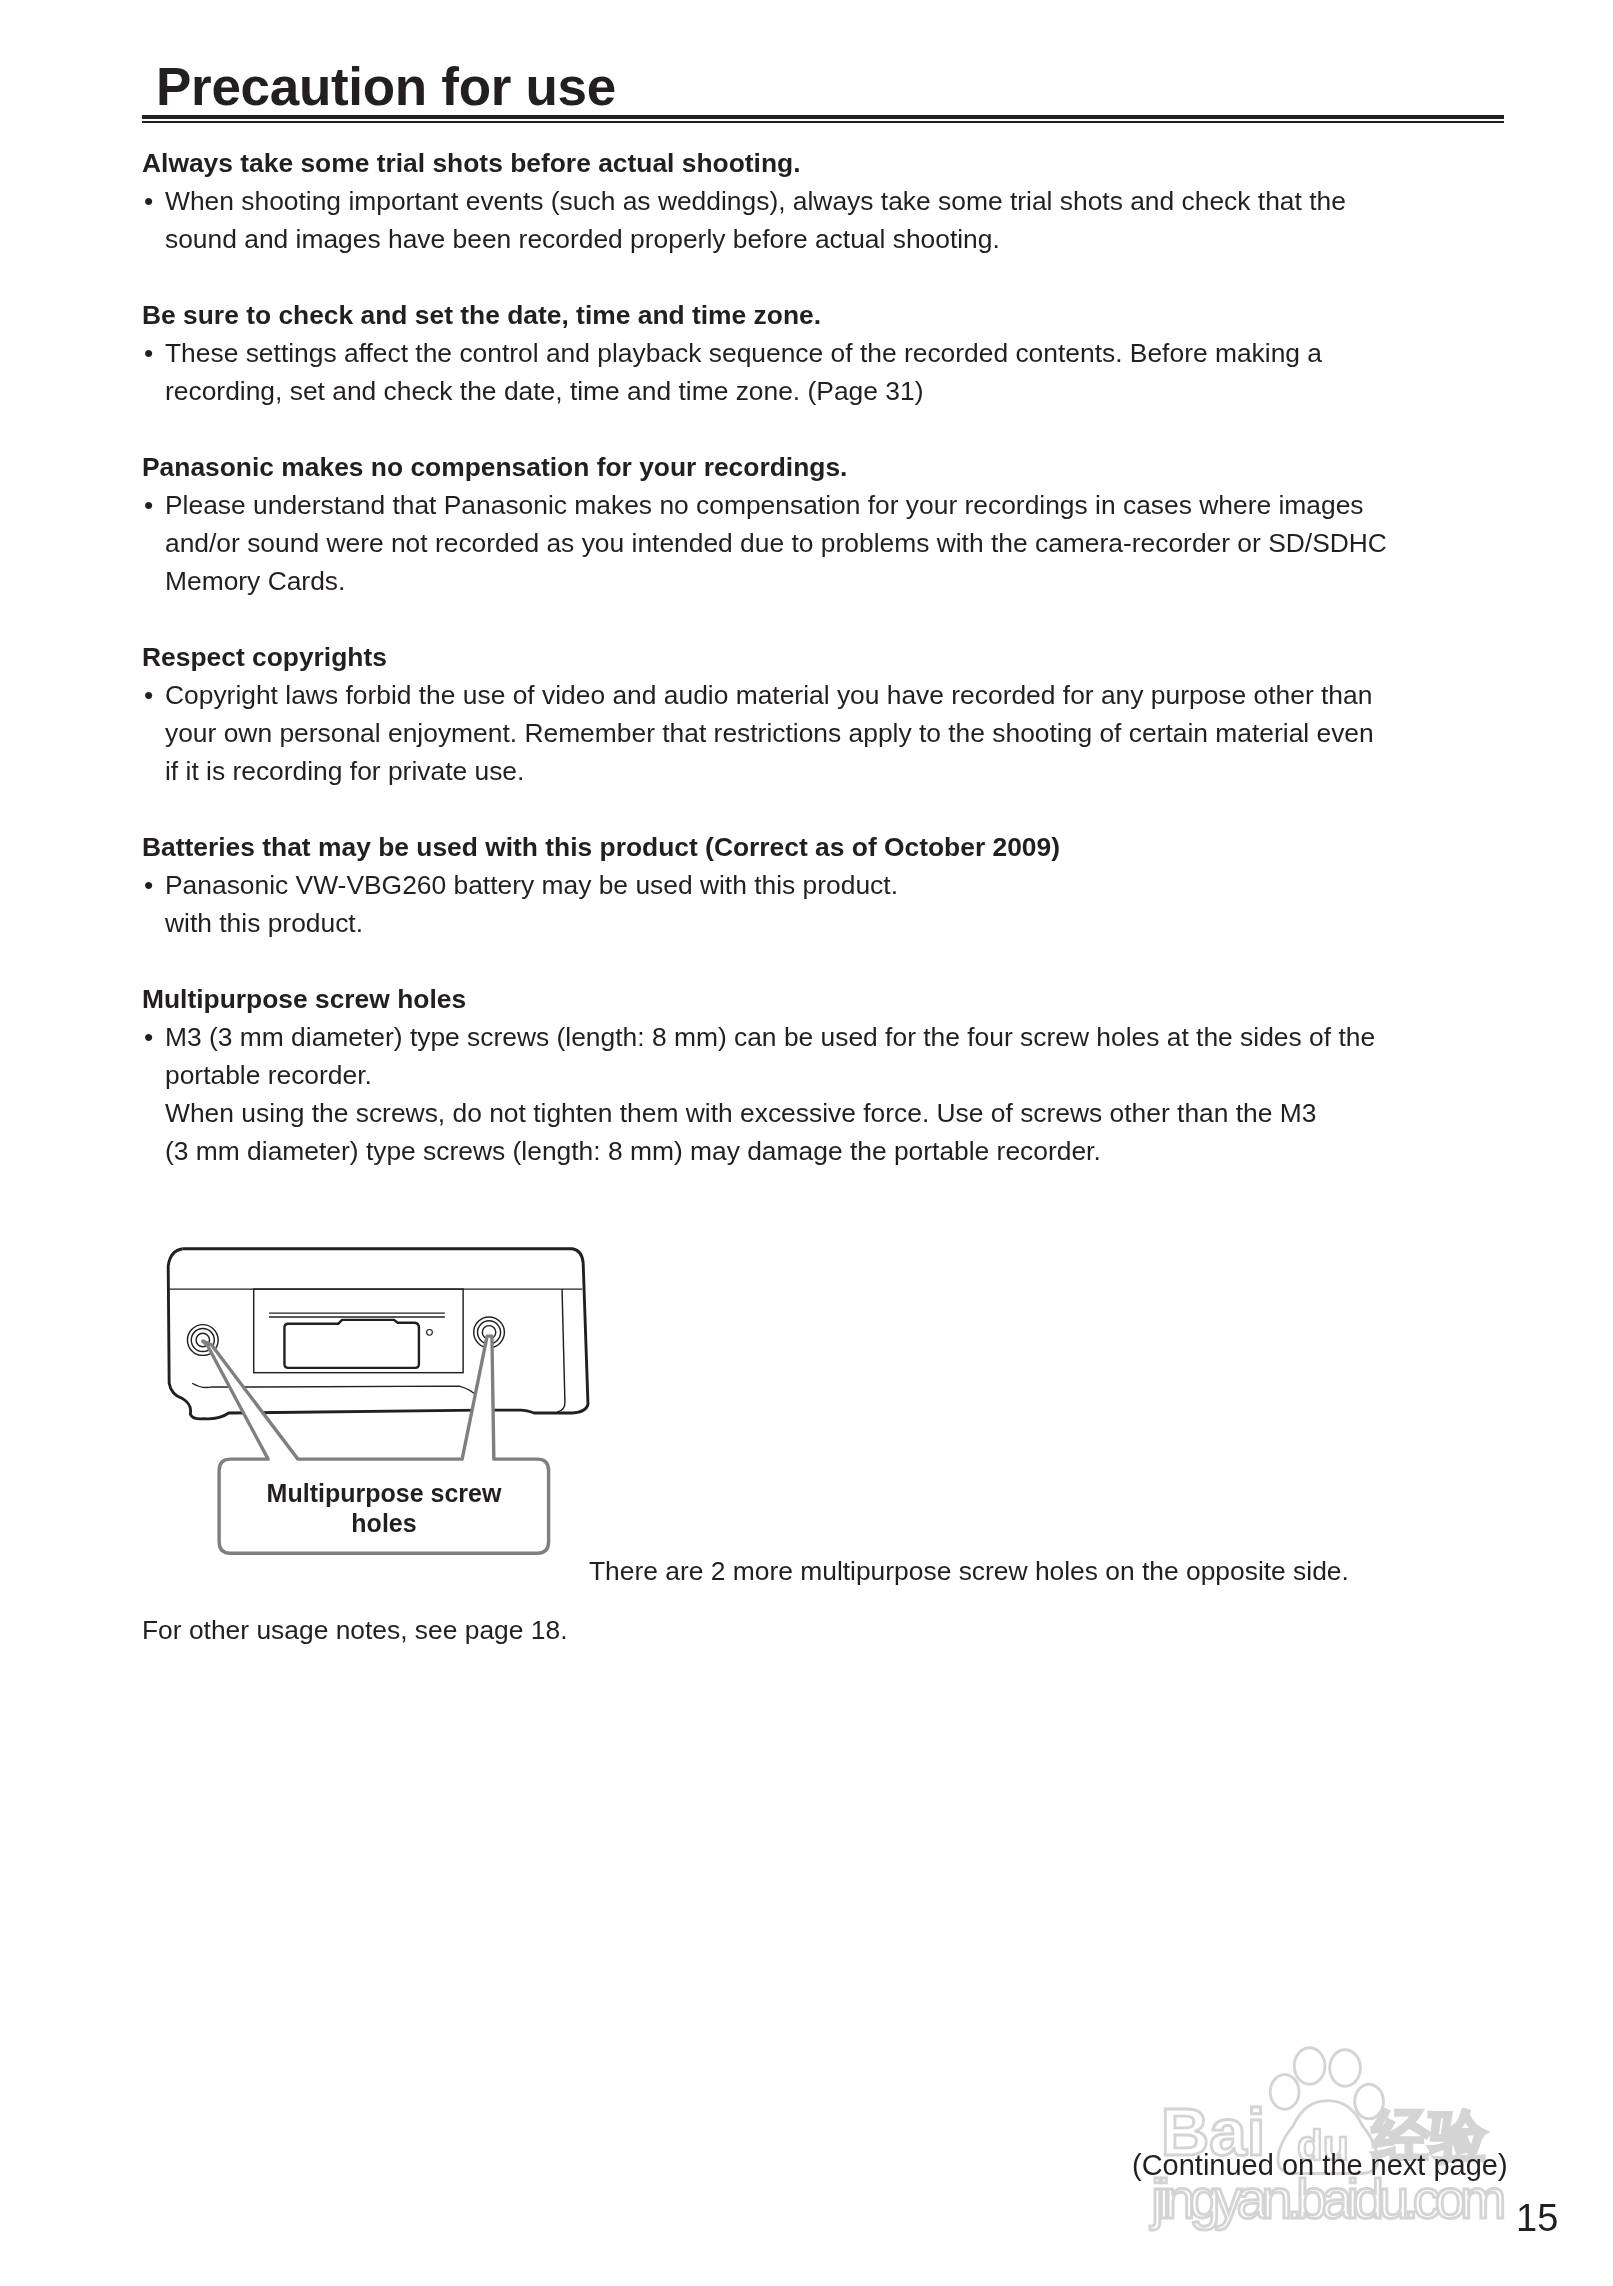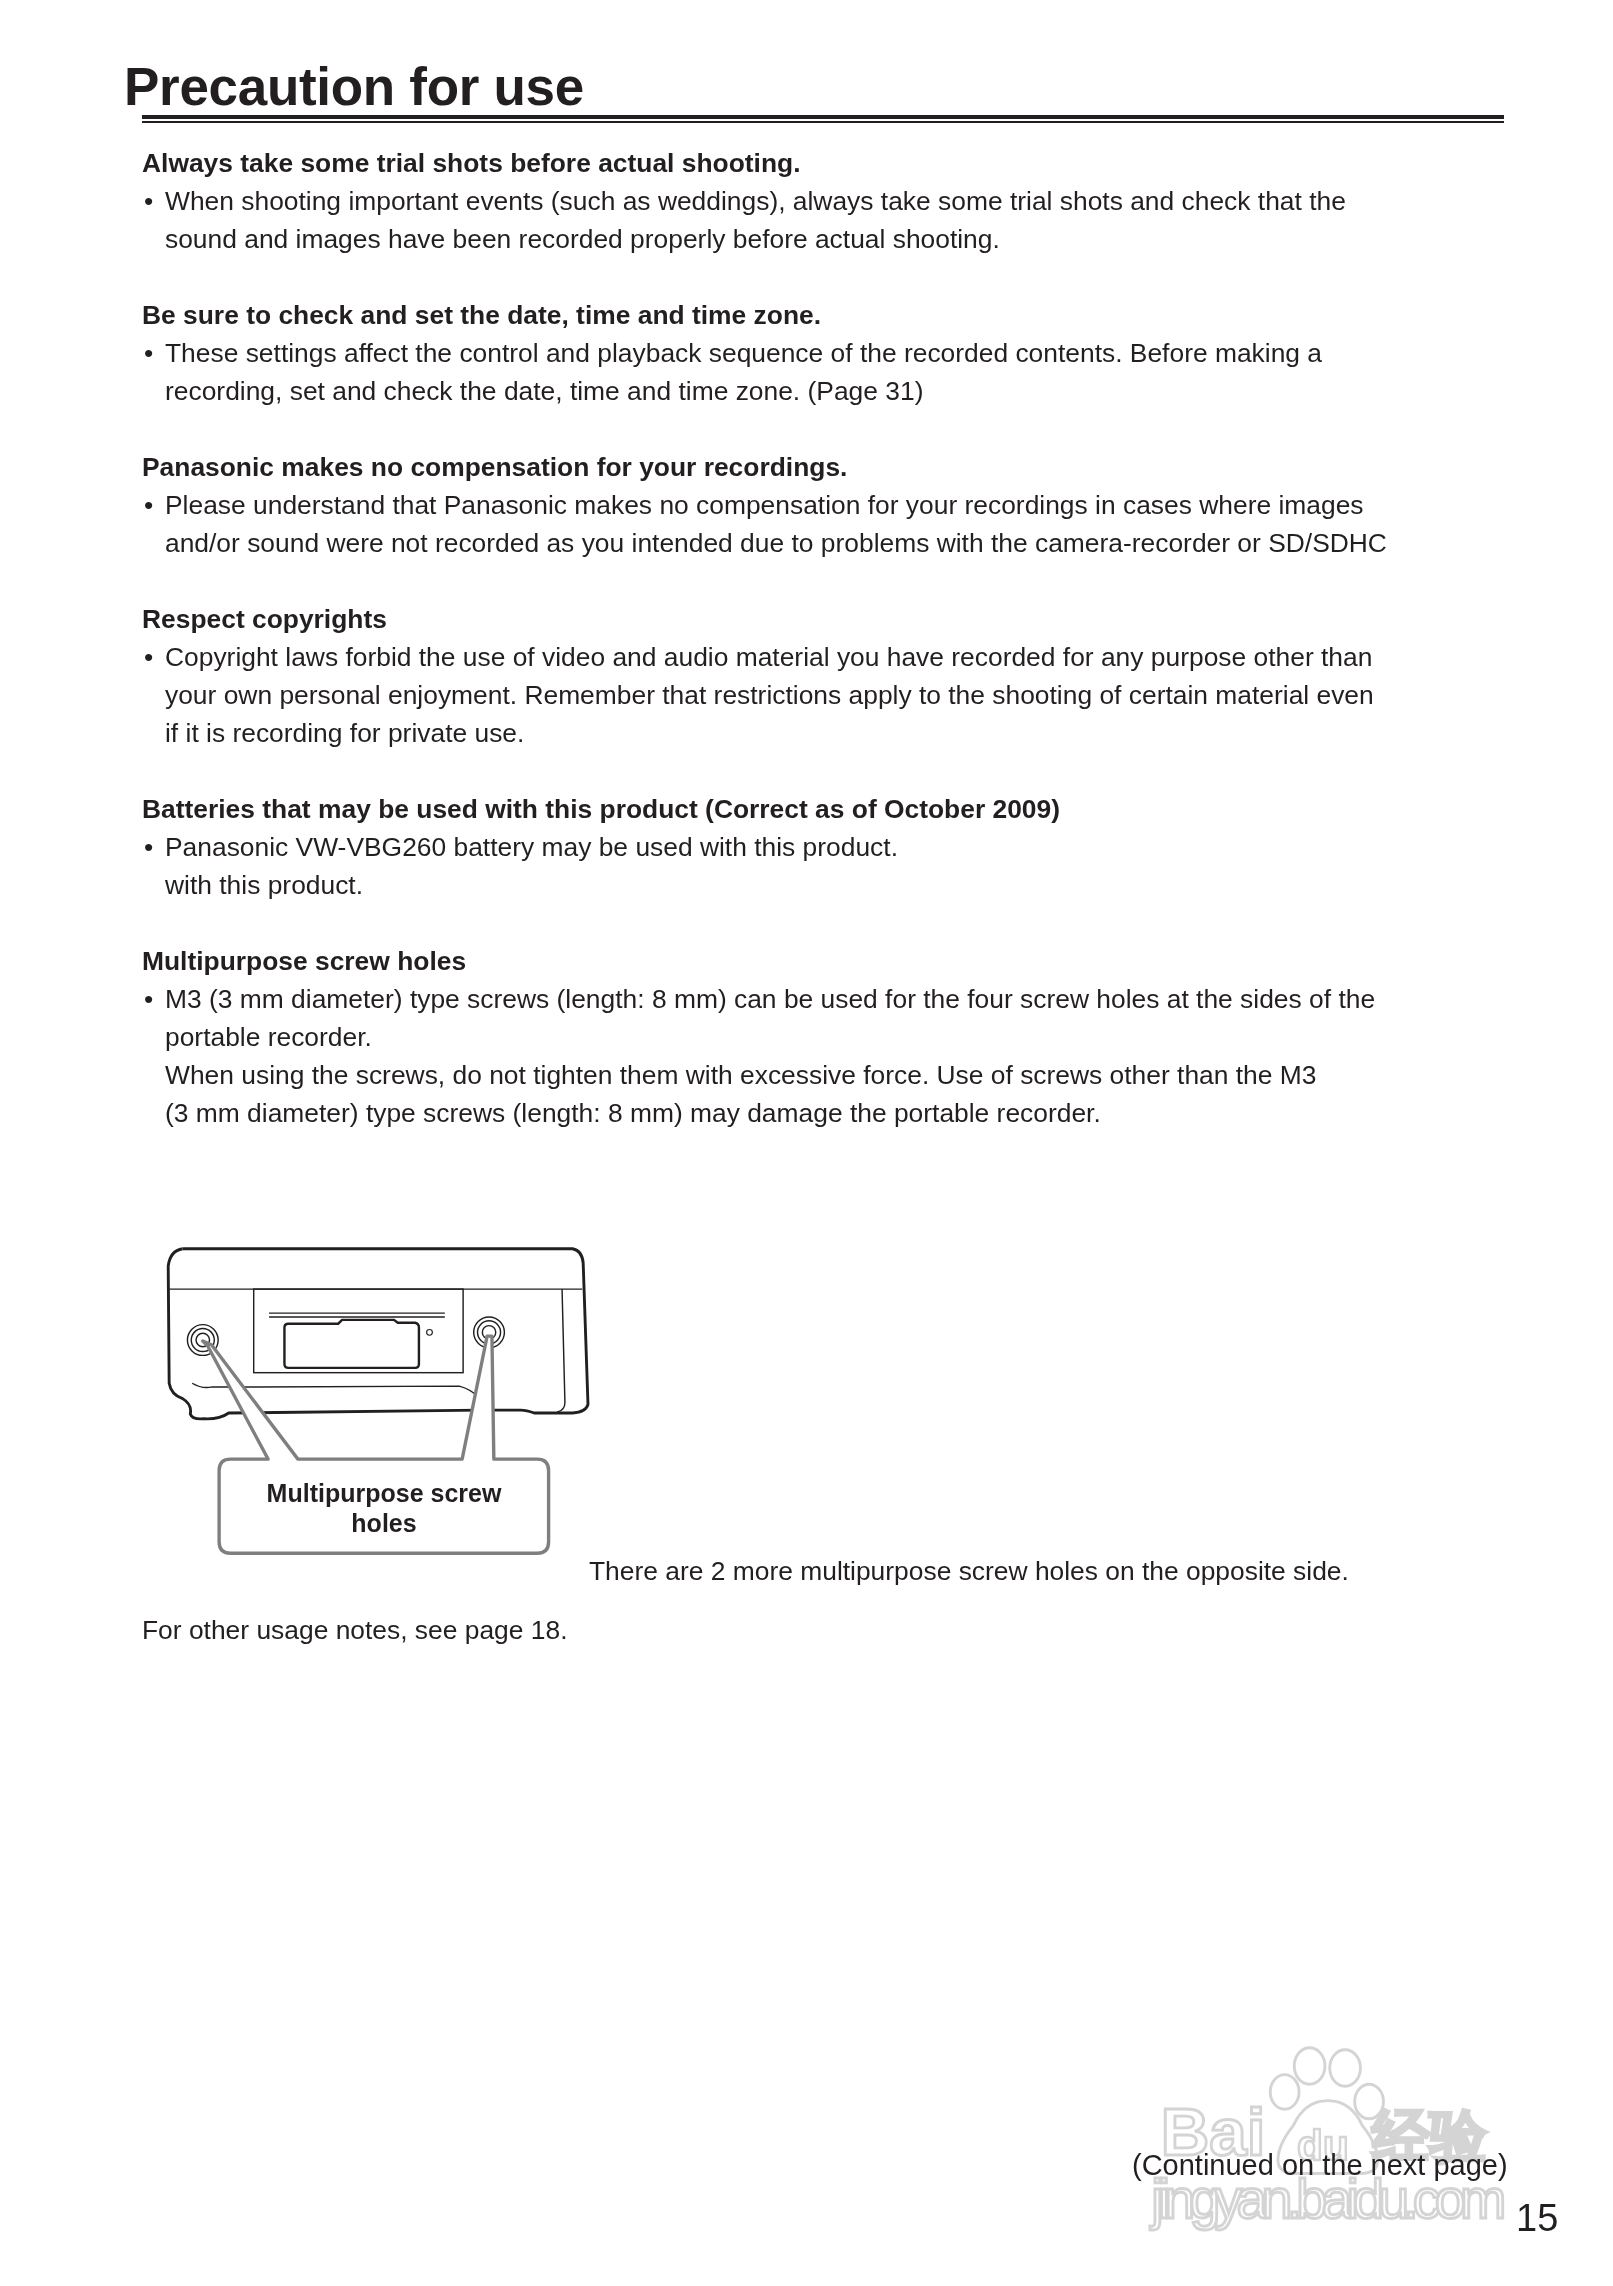--- a/index.html
+++ b/index.html
@@ -10,21 +10,21 @@
     body {
       width: 1614px;
       height: 2286px;
       position: relative;
       overflow: hidden;
       font-family: "Liberation Sans", sans-serif;
       color: #231f20;
     }
     .page-title {
       position: absolute;
-      left: 124px;
+      left: 156px;
       top: 53px;
       font-size: 53px;
       font-weight: bold;
       line-height: 67px;
       letter-spacing: -0.3px;
       white-space: nowrap;
     }
     .title-rule-thick {
       position: absolute;
       left: 142px;
@@ -171,20 +171,23 @@
 
   <div class="section">
     <div class="line heading">Panasonic makes no compensation for your recordings.</div>
     <div class="line body-line">
       <span class="bullet">•</span>
       <span>Please understand that Panasonic makes no compensation for your recordings in cases where images</span>
     </div>
     <div class="line body-line">
       <span>and/or sound were not recorded as you intended due to problems with the camera-recorder or SD/SDHC</span>
     </div>
+    <div class="line body-line">
+      <span>Memory Cards.</span>
+    </div>
   </div>
 
   <div class="section">
     <div class="line heading">Respect copyrights</div>
     <div class="line body-line">
       <span class="bullet">•</span>
       <span>Copyright laws forbid the use of video and audio material you have recorded for any purpose other than</span>
     </div>
     <div class="line body-line">
       <span>your own personal enjoyment. Remember that restrictions apply to the shooting of certain material even</span>

